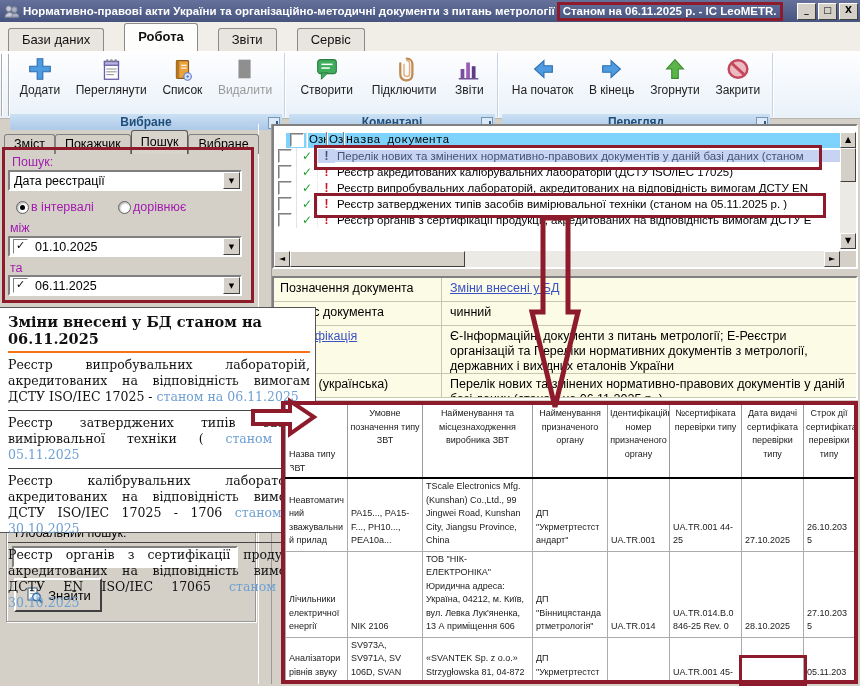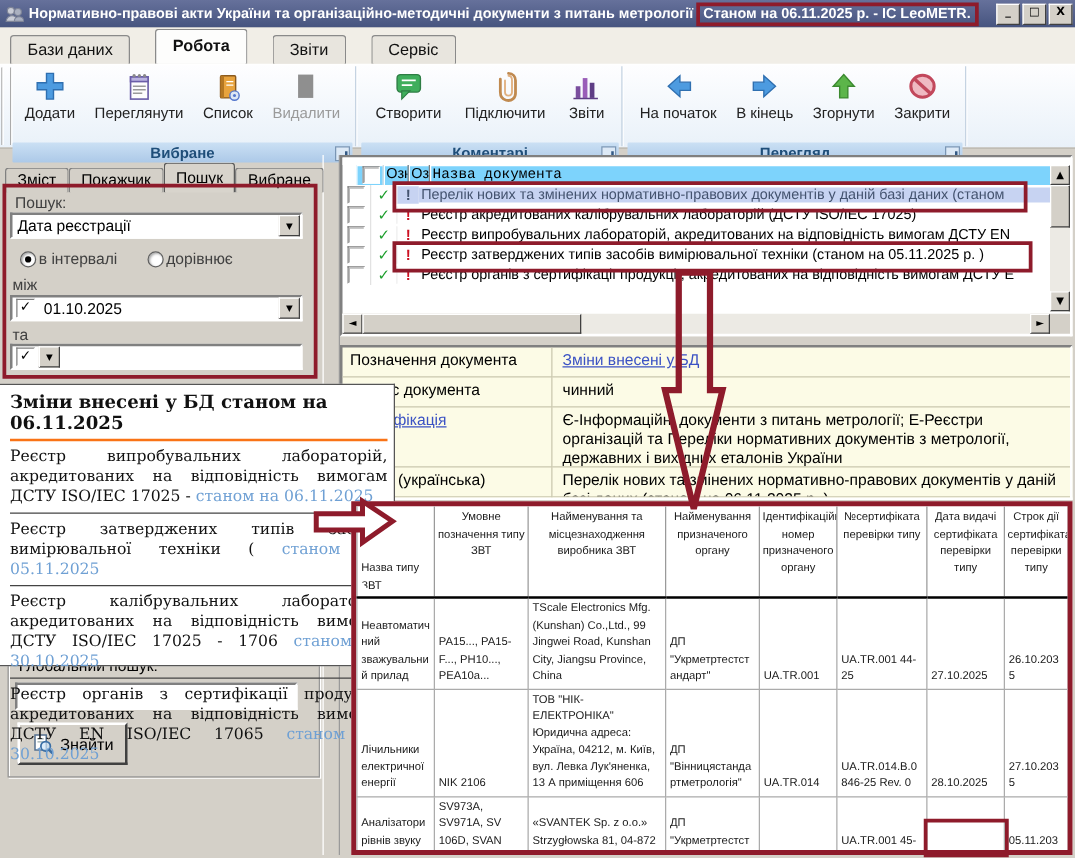--- a/index.html
+++ b/index.html
@@ -46,21 +46,21 @@
   .launcher{position:absolute;right:2px;top:2.5px;width:10px;height:10px;background:#DCE9F6;
     border:1px solid #7A96B5;}
   .launcher::after{content:"";position:absolute;right:1px;bottom:1px;width:4px;height:4px;
     border-right:2px solid #335A85;border-bottom:2px solid #335A85;}
 
   
   .side-tabs{position:absolute;left:4px;top:130px;display:flex;align-items:flex-end;}
   .stab{border:1px solid #808080;border-bottom:none;border-radius:3px 3px 0 0;background:#D4D0C8;
     padding:0 9px;height:19px;line-height:19px;font-size:12.5px;}
   .stab.active{height:23px;line-height:22px;background:#D8D4CC;border-color:#5A5A5A;}
-  .slabel{position:absolute;font-size:12.5px;color:#404040;}
+  .slabel{position:absolute;font-size:12.5px;color:#a21caf;}
   .sselect{position:absolute;left:8px;width:234px;height:21px;background:#fff;
     border:2px solid;border-color:#808080 #FFF #FFF #808080;box-sizing:border-box;
     display:flex;align-items:center;font-size:12.5px;}
   .sselect .txt{flex:1;padding-left:4px;white-space:nowrap;overflow:hidden;}
   .drop-btn{width:17px;height:100%;background:#D4D0C8;border:1px solid;
     border-color:#FFF #404040 #404040 #FFF;font-size:7px;text-align:center;
     line-height:16px;color:#000;box-sizing:border-box;}
   .cbx{width:13px;height:13px;background:#fff;border:1px solid;margin:0 3px;
     border-color:#808080 #FFF #FFF #808080;font-size:11px;line-height:12px;
     text-align:center;font-weight:bold;color:#000;flex:0 0 13px;}
@@ -301,20 +301,21 @@
   <span class="slabel" style="left:133px;top:200px;">дорівнює</span>
   <span class="slabel" style="left:10px;top:221px;">між</span>
   <div class="sselect" style="top:236px;">
     <span class="cbx glyph">✓</span>
     <span class="txt">01.10.2025</span>
     <span class="drop-btn glyph">▼</span>
   </div>
   <span class="slabel" style="left:10px;top:261px;">та</span>
   <div class="sselect" style="top:275px;">
     <span class="cbx glyph">✓</span>
+    <span class="txt">06.11.2025</span>
     <span class="drop-btn glyph">▼</span>
   </div>
   <div class="anno" style="left:2px;top:147px;width:246px;height:150px;"></div>
 
   <div class="groupbox" style="left:6px;top:524px;width:248px;height:96px;"></div>
   <span class="gs-label">Глобальний пошук:</span>
   <input class="gs-input" value="" style="">
   <div class="find-btn">
     <svg class="glyph" width="18" height="18" viewBox="0 0 18 18">
       <rect x="3" y="2" width="9" height="12" fill="#fff" stroke="#55708F" stroke-width="1.2"></rect>

